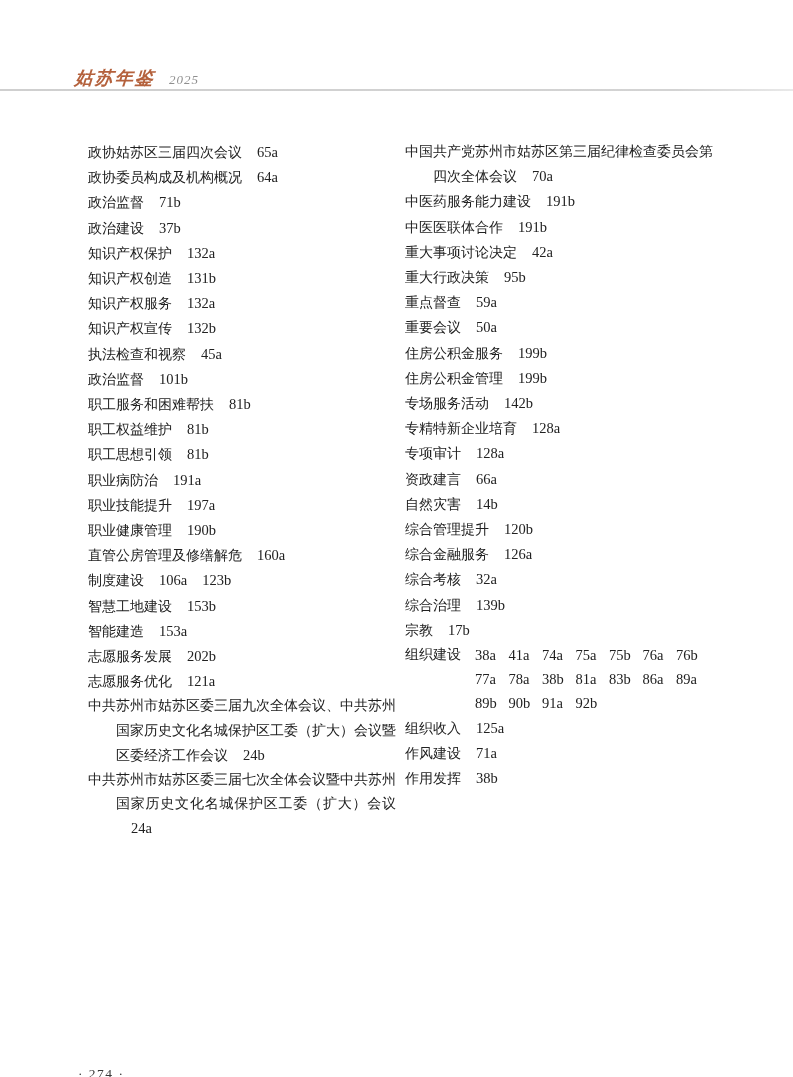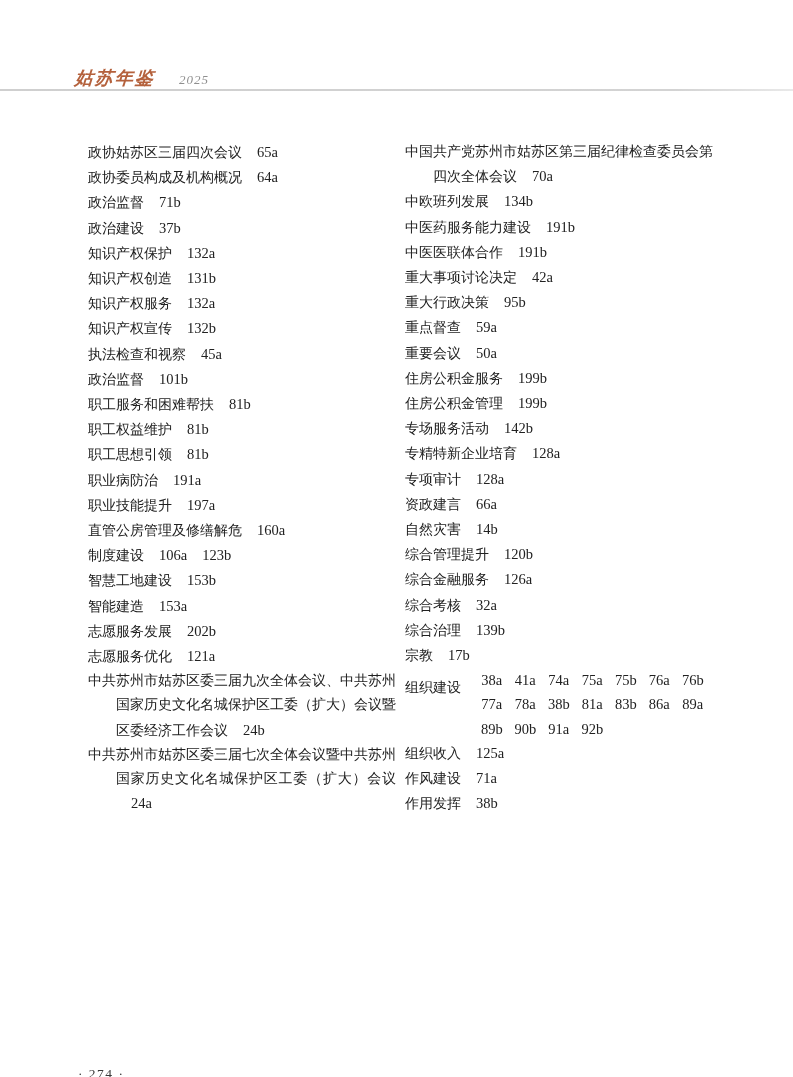--- a/index.html
+++ b/index.html
@@ -17,21 +17,21 @@
     position: absolute; left: 75px; top: 66px; height: 24px;
     white-space: nowrap;
   }
   .logo-text {
     font-size: 18px; font-weight: 700; font-style: italic;
     color: #b4613c; letter-spacing: 2px;
     display: inline-block; transform: skewX(-4deg);
   }
   .logo-year {
     font-size: 13px; font-style: italic; color: #8f8f8f;
-    margin-left: 24px; letter-spacing: 1px;
+    margin-left: 14px; letter-spacing: 1px;
   }
   .header-rule {
     position: absolute; left: 0; top: 89px; width: 793px; height: 2px;
     background: linear-gradient(to right, #cfcfcf 0%, #d3d3d3 85%, #e9e9e9 100%);
   }
 
   
   .col {
     position: absolute; top: 140px; width: 308px;
   }
@@ -46,24 +46,24 @@
   .entry .pg {
     font-family: "Liberation Serif", "DejaVu Serif", serif;
     font-size: 14.5px; margin-left: 15px; white-space: nowrap;
   }
 
   
   .entry-grid {
     display: flex; align-items: flex-start;
     padding-left: 0; text-indent: 0; text-align: left;
   }
-  .entry-grid .term { flex: 0 0 auto; margin-right: 14px; margin-top: 8px; }
+  .entry-grid .term { flex: 0 0 auto; margin-right: 14px; }
   .pages-grid {
     display: flex; flex-wrap: wrap;
-    flex: 0 0 235px; width: 235px; text-align: center;
+    flex: 0 0 235px; width: 235px;
   }
   .pages-grid .pg-cell {
     width: 33.5px;
     font-family: "Liberation Serif", "DejaVu Serif", serif;
     font-size: 14.5px;
   }
 
   
   .page-number {
     position: absolute; left: 78px; top: 1066px;
@@ -90,32 +90,32 @@
       <div class="entry"><span class="term">知识产权创造</span><span class="pg">131b</span></div>
       <div class="entry"><span class="term">知识产权服务</span><span class="pg">132a</span></div>
       <div class="entry"><span class="term">知识产权宣传</span><span class="pg">132b</span></div>
       <div class="entry"><span class="term">执法检查和视察</span><span class="pg">45a</span></div>
       <div class="entry"><span class="term">政治监督</span><span class="pg">101b</span></div>
       <div class="entry"><span class="term">职工服务和困难帮扶</span><span class="pg">81b</span></div>
       <div class="entry"><span class="term">职工权益维护</span><span class="pg">81b</span></div>
       <div class="entry"><span class="term">职工思想引领</span><span class="pg">81b</span></div>
       <div class="entry"><span class="term">职业病防治</span><span class="pg">191a</span></div>
       <div class="entry"><span class="term">职业技能提升</span><span class="pg">197a</span></div>
+      <div class="entry"><span class="term">职业健康管理</span><span class="pg">190b</span></div>
       <div class="entry"><span class="term">直管公房管理及修缮解危</span><span class="pg">160a</span></div>
       <div class="entry"><span class="term">制度建设</span><span class="pg">106a</span><span class="pg">123b</span></div>
       <div class="entry"><span class="term">智慧工地建设</span><span class="pg">153b</span></div>
       <div class="entry"><span class="term">智能建造</span><span class="pg">153a</span></div>
       <div class="entry"><span class="term">志愿服务发展</span><span class="pg">202b</span></div>
       <div class="entry"><span class="term">志愿服务优化</span><span class="pg">121a</span></div>
       <div class="entry"><span class="term">中共苏州市姑苏区委三届九次全体会议、中共苏州国家历史文化名城保护区工委（扩大）会议暨区委经济工作会议</span><span class="pg">24b</span></div>
       <div class="entry"><span class="term">中共苏州市姑苏区委三届七次全体会议暨中共苏州国家历史文化名城保护区工委（扩大）会议</span><span class="pg">24a</span></div>
     </div>
   <div class="col col-right">
       <div class="entry"><span class="term">中国共产党苏州市姑苏区第三届纪律检查委员会第四次全体会议</span><span class="pg">70a</span></div>
-      <div class="entry"><span class="term">中欧班列发展</span><span class="pg">134b</span></div>
       <div class="entry"><span class="term">中医药服务能力建设</span><span class="pg">191b</span></div>
       <div class="entry"><span class="term">中医医联体合作</span><span class="pg">191b</span></div>
       <div class="entry"><span class="term">重大事项讨论决定</span><span class="pg">42a</span></div>
       <div class="entry"><span class="term">重大行政决策</span><span class="pg">95b</span></div>
       <div class="entry"><span class="term">重点督查</span><span class="pg">59a</span></div>
       <div class="entry"><span class="term">重要会议</span><span class="pg">50a</span></div>
       <div class="entry"><span class="term">住房公积金服务</span><span class="pg">199b</span></div>
       <div class="entry"><span class="term">住房公积金管理</span><span class="pg">199b</span></div>
       <div class="entry"><span class="term">专场服务活动</span><span class="pg">142b</span></div>
       <div class="entry"><span class="term">专精特新企业培育</span><span class="pg">128a</span></div>

